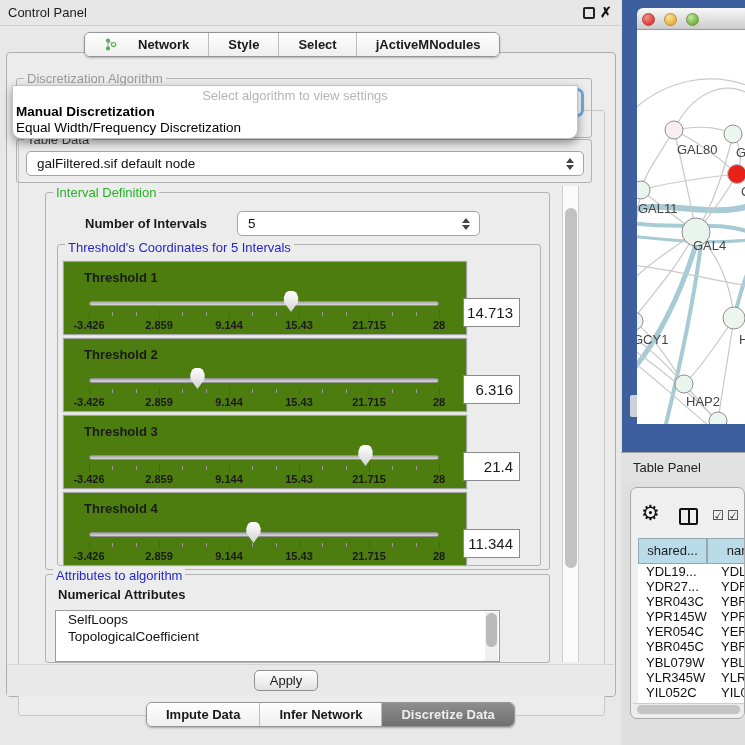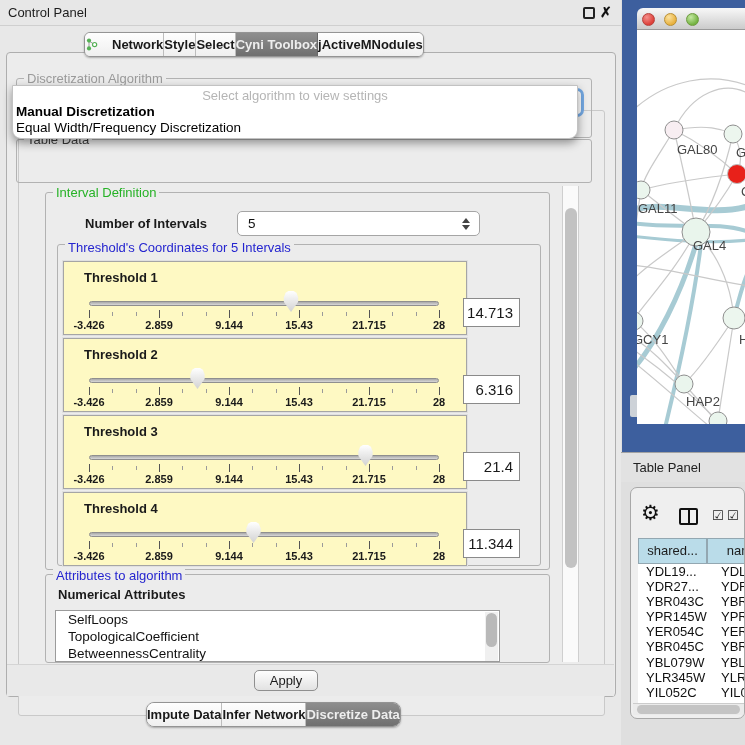--- a/index.html
+++ b/index.html
@@ -12,26 +12,26 @@
   .cp-titlebar{position:absolute;left:0;top:0;width:621px;height:26px;background:#e7e7e7;border-bottom:1px solid #cfcfcf;}
   .cp-title{position:absolute;left:8px;top:5px;font-size:13px;color:#1c1c1c;}
   .float-btn{position:absolute;left:583px;top:7px;width:12px;height:12px;border:2px solid #222;border-radius:2px;background:transparent;}
   .close-btn{position:absolute;left:600px;top:4px;font-size:14px;font-weight:700;color:#111;}
 
   .content-panel{position:absolute;left:6px;top:52px;width:610px;height:645px;border:1px solid #aeaeae;border-radius:4px;background:#ececec;}
   .inner-panel{position:absolute;left:11px;top:57px;width:587px;height:606px;border:1px solid #c9c9c9;border-radius:3px;background:#ececec;}
 
   
   .seg{position:absolute;display:flex;height:25px;border:1px solid #949494;border-radius:6px;overflow:hidden;box-shadow:0 1px 2px rgba(0,0,0,.28);}
-  .seg-item{display:flex;align-items:center;gap:14px;padding:0 0;font-weight:700;font-size:13px;color:#191919;
+  .seg-item{display:flex;align-items:center;gap:21px;padding:0 19px;font-weight:700;font-size:13px;color:#191919;
             border-right:1px solid #bdbdbd;background:linear-gradient(#fefefe,#efefef);white-space:nowrap;}
   .seg-item:last-child{border-right:none;}
   .seg-item.sel{background:linear-gradient(#8e8e8e,#6f6f6f);color:#eeeeee;border-right-color:#686868;}
   .top-tabs{left:84px;top:32px;}
-  .bottom-tabs{left:146px;top:702px;border-radius:8px;}
+  .bottom-tabs{left:146px;top:702px;}
   .net-icon{display:inline-flex;width:13px;height:13px;}
 
   
   .fieldset{position:absolute;border:1px solid #b2b2b2;border-radius:3px;}
   .flabel{position:absolute;background:#ececec;padding:0 3px;font-size:13px;white-space:nowrap;}
   .flabel.green{color:#26b226;}
   .flabel.blue{color:#2525cf;}
   .flabel.gray{color:#9a9a9a;}
   .flabel.dark{color:#3c3c3c;}
 
@@ -54,21 +54,21 @@
   .tri-up{width:0;height:0;border-left:4px solid transparent;border-right:4px solid transparent;border-bottom:5px solid #444;}
   .tri-dn{width:0;height:0;border-left:4px solid transparent;border-right:4px solid transparent;border-top:5px solid #444;}
 
   .combo-tabledata{left:26px;top:151px;width:558px;height:25px;}
   .combo-noi{left:237px;top:211px;width:243px;height:25px;}
 
   .f-interval{left:45px;top:192px;width:505px;height:378px;}
   .noi-label{position:absolute;left:85px;top:216px;font-weight:700;}
   .f-thresholds{left:57px;top:244px;width:484px;height:322px;}
 
-  .th-panel{position:absolute;left:63px;width:404px;height:74px;border:1px solid #a5a5a5;background:#fef9c3;box-shadow:0 0 0 1px #e0e0e0;}
+  .th-panel{position:absolute;left:63px;width:404px;height:74px;border:1px solid #a5a5a5;background:#4d7c0f;box-shadow:0 0 0 1px #e0e0e0;}
   .th-label{position:absolute;left:20px;top:8px;font-weight:700;font-size:13px;}
   .th-track{position:absolute;left:25px;top:39px;width:350px;height:5px;background:linear-gradient(#a9a9a9,#d8d8d8);border:1px solid #8f8f8f;border-radius:3px;}
   .th-ticks{position:absolute;left:25px;top:48px;width:351px;height:9px;}
   .tick{position:absolute;top:2px;width:1px;height:4px;background:#9a9a9a;}
   .tick.maj{top:0;height:8px;background:#555;}
   .th-ticklabel{position:absolute;top:57px;transform:translateX(-50%);font-size:11px;font-weight:700;color:#1a1a1a;white-space:nowrap;}
   .th-thumb{position:absolute;top:29px;width:17px;height:21px;background:linear-gradient(180deg,#ffffff,#d2d2d2);
             clip-path:polygon(8% 30%,18% 8%,35% 0%,65% 0%,82% 8%,92% 30%,92% 52%,50% 100%,8% 52%);
             filter:drop-shadow(0 0 1px #7a7a7a);}
   .th-value{position:absolute;left:399px;top:36px;width:57px;height:29px;background:#fff;border:1px solid #8a8a8a;
@@ -151,42 +151,46 @@
             </svg>
           </span>
           <span>Network</span>
         </div>
         <div class="seg-item">
           <span>Style</span>
         </div>
         <div class="seg-item">
           <span>Select</span>
         </div>
-        <div class="seg-item sel">
-          <span>Cyni Toolbox</span>
-        </div>
         <div class="seg-item">
           <span>jActiveMNodules</span>
         </div>
       </div>
 
     <div class="fieldset f-algorithm"></div>
     <span class="flabel gray" style="left:24px;top:71px;">Discretization Algorithm</span>
     <div class="focus-combo"></div>
 
     <div class="popup">
       <div class="popup-hint">Select algorithm to view settings</div>
       <div id="popup-options">
           <div class="popup-opt b" style="top: 18px;">Manual Discretization</div>
           <div class="popup-opt" style="top: 34px;">Equal Width/Frequency Discretization</div>
         </div>
     </div>
 
     <div class="fieldset f-tabledata"></div>
     <span class="flabel dark" style="left:24px;top:132px;">Table Data</span>
+    <div class="combo combo-tabledata">
+      <span class="combo-text">galFiltered.sif default node</span>
+      <span class="stepper">
+          <span class="tri-up"></span>
+          <span class="tri-dn"></span>
+        </span>
+    </div>
 
     <div class="fieldset f-interval"></div>
     <span class="flabel green" style="left:53px;top:185px;">Interval Definition</span>
     <span class="noi-label">Number of Intervals</span>
     <div class="combo combo-noi">
       <span class="combo-text">5</span>
       <span class="stepper">
           <span class="tri-up"></span>
           <span class="tri-dn"></span>
         </span>
@@ -319,21 +323,20 @@
 
     <div class="fieldset f-attrs"></div>
     <span class="flabel blue" style="left:53px;top:568px;">Attributes to algorithm</span>
     <span class="attrs-title">Numerical Attributes</span>
     <div class="attr-list" id="attr-list">
       <div class="list-scroll">
           <div class="list-thumb"></div>
         </div>
     <div class="attr-item">SelfLoops</div>
         <div class="attr-item">TopologicalCoefficient</div>
-        <div class="attr-item">BetweennessCentrality</div>
       </div>
 
     <div class="cp-scroll">
       <div class="cp-scroll-thumb"></div>
     </div>
 
     <div class="apply-bar"></div>
     <div class="apply-btn">Apply</div>
 
     <div class="seg bottom-tabs" id="bottom-tabs">

